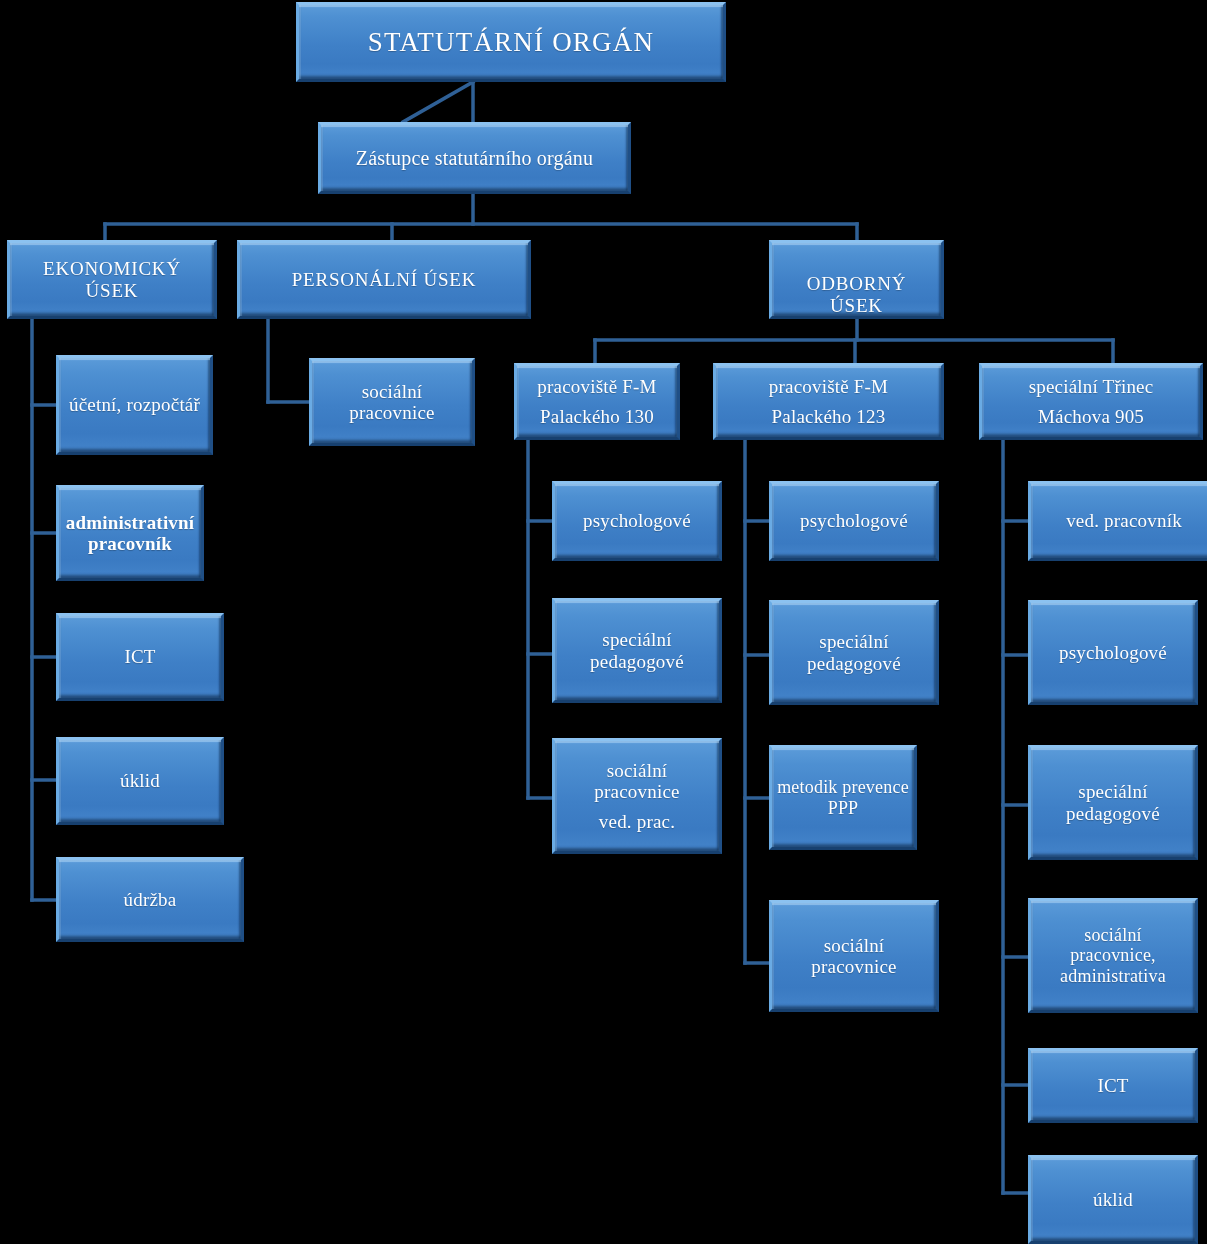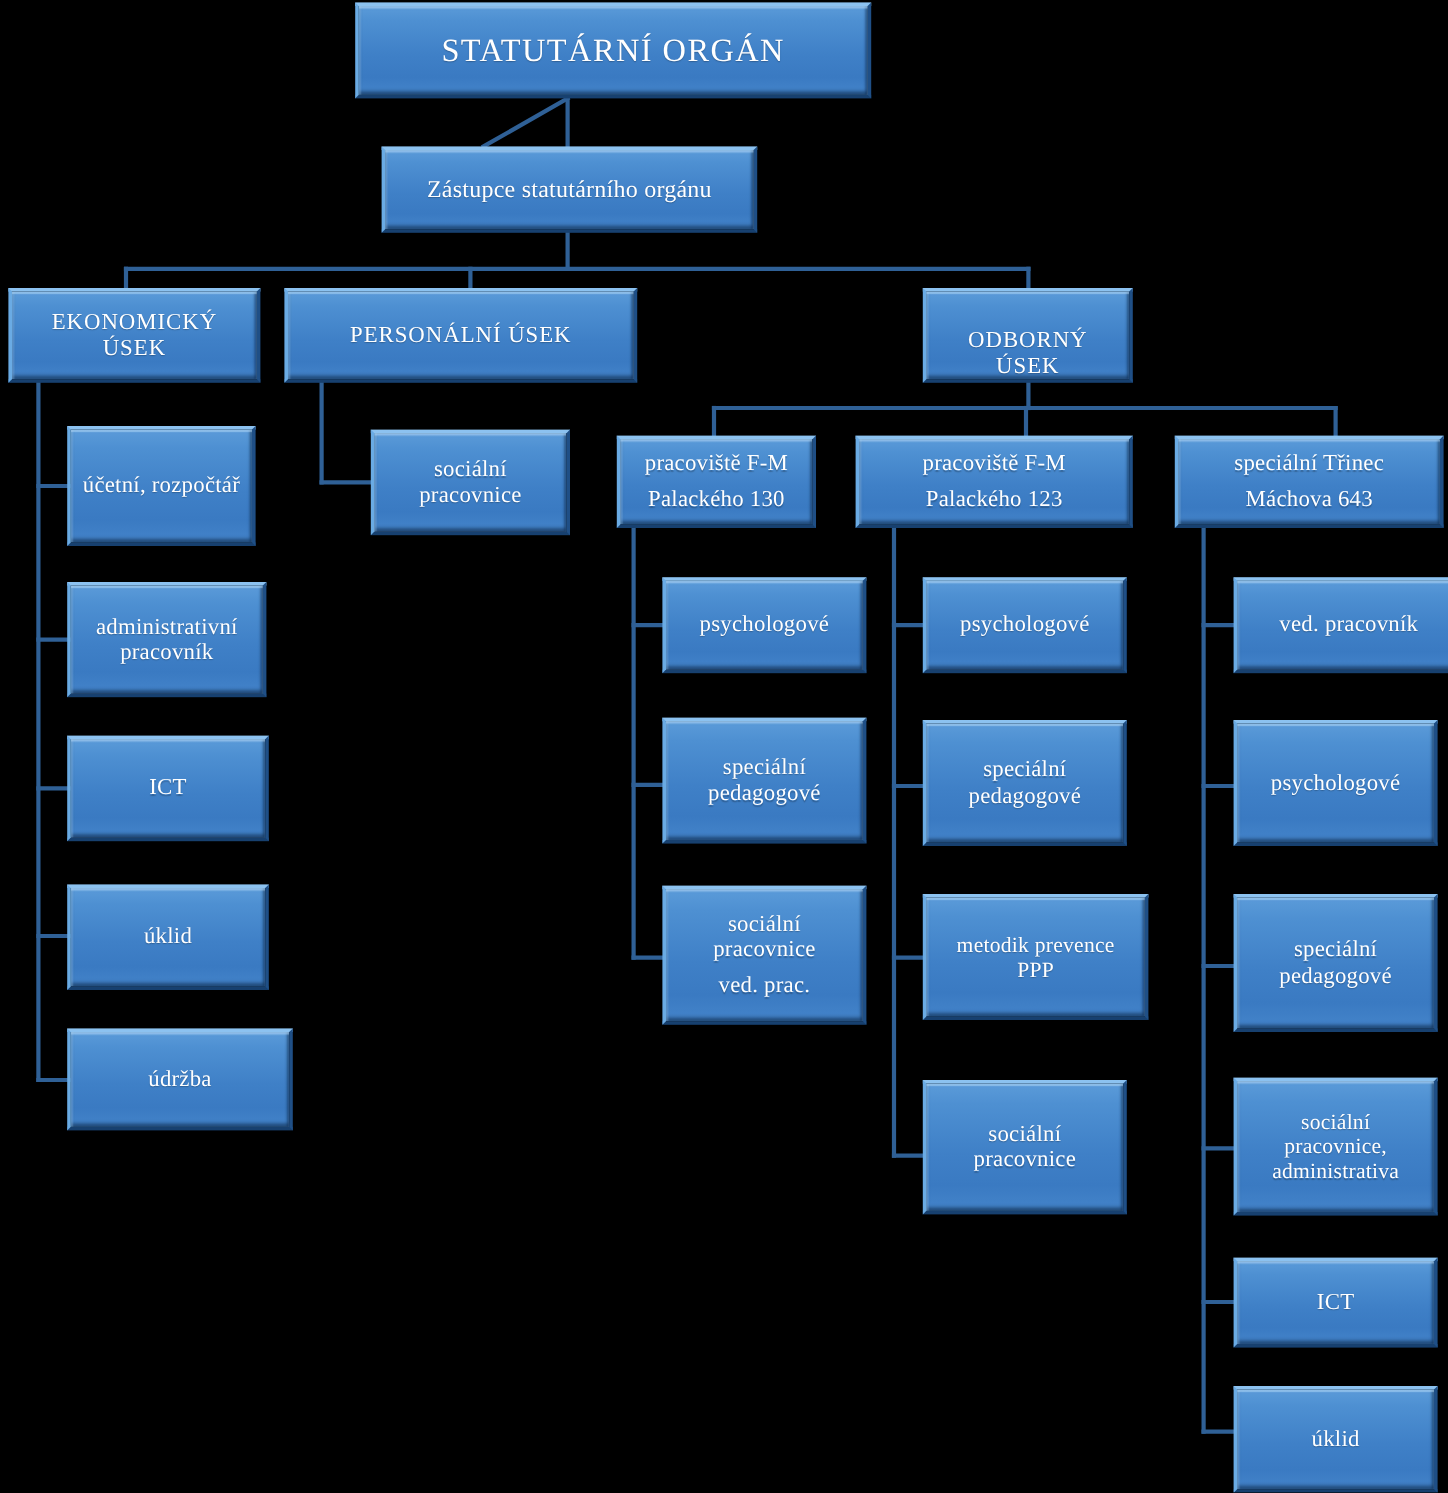--- a/index.html
+++ b/index.html
@@ -140,21 +140,21 @@
 
   <div class="node t-dep" style="left:769px; top:240px; width:175px; height:79px;justify-content:flex-end;">
     <span class="ln">ODBORNÝ</span>
     <span class="ln">ÚSEK</span>
   </div>
 
   <div class="node t-leaf" style="left:56px; top:355px; width:157px; height:100px;">
     <span class="ln">účetní, rozpočtář</span>
   </div>
 
-  <div class="node t-leaf" style="left:56px; top:485px; width:166px; height:96px;">
+  <div class="node t-leaf" style="left:56px; top:485px; width:148px; height:96px;font-weight:bold;">
     <span class="ln">administrativní</span>
     <span class="ln">pracovník</span>
   </div>
 
   <div class="node t-leaf" style="left:56px; top:613px; width:168px; height:88px;">
     <span class="ln">ICT</span>
   </div>
 
   <div class="node t-leaf" style="left:56px; top:737px; width:168px; height:88px;">
     <span class="ln">úklid</span>
@@ -199,34 +199,34 @@
 
   <div class="node t-leaf" style="left:769px; top:481px; width:170px; height:80px;">
     <span class="ln">psychologové</span>
   </div>
 
   <div class="node t-leaf" style="left:769px; top:600px; width:170px; height:105px;">
     <span class="ln">speciální</span>
     <span class="ln">pedagogové</span>
   </div>
 
-  <div class="node t-leaf-s" style="left:769px; top:745px; width:188px; height:105px;">
+  <div class="node t-leaf-s" style="left:769px; top:745px; width:148px; height:105px;">
     <span class="ln">metodik prevence</span>
     <span class="ln">PPP</span>
   </div>
 
   <div class="node t-leaf" style="left:769px; top:900px; width:170px; height:112px;">
     <span class="ln">sociální</span>
     <span class="ln">pracovnice</span>
   </div>
 
   <div class="node t-leaf" style="left:979px; top:363px; width:224px; height:77px;">
     <span class="ln">speciální Třinec</span>
     <span class="gap"></span>
-    <span class="ln">Máchova 643</span>
+    <span class="ln">Máchova 905</span>
   </div>
 
   <div class="node t-leaf" style="left:1028px; top:481px; width:192px; height:80px;">
     <span class="ln">ved. pracovník</span>
   </div>
 
   <div class="node t-leaf" style="left:1028px; top:600px; width:170px; height:105px;">
     <span class="ln">psychologové</span>
   </div>
 

